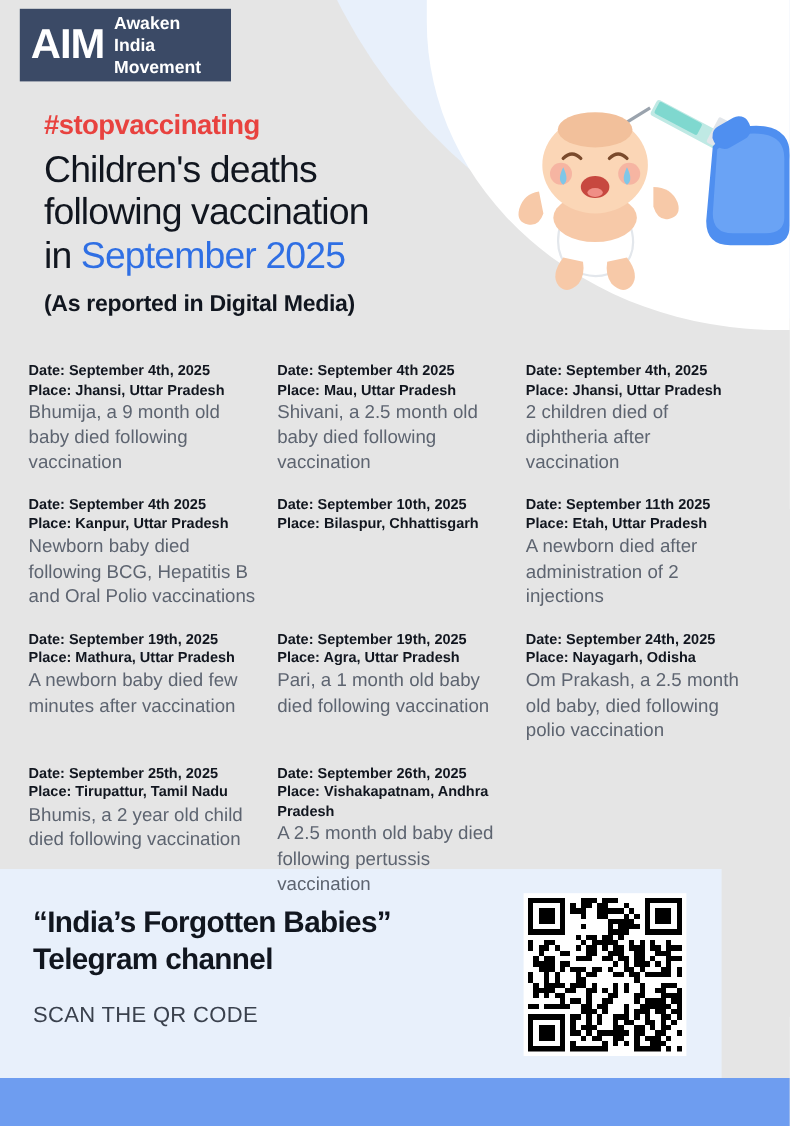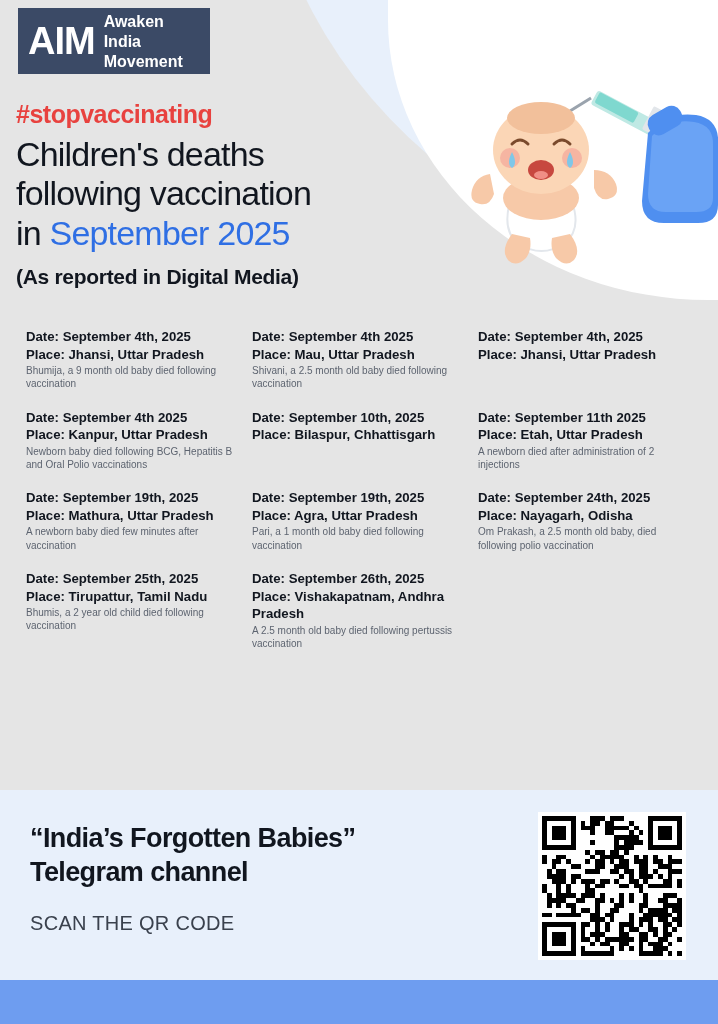--- a/index.html
+++ b/index.html
@@ -67,21 +67,21 @@
     color: #ffffff;
     font-size: 16px;
     font-weight: bold;
     line-height: 1.25;
     margin-left: 9px;
     margin-top: 2px;
   }
   .header {
     position: absolute;
     top: 100px;
-    left: 16px;
+    left: 40px;
     width: 430px;
     z-index: 6;
   }
   .hashtag {
     color: #e8423f;
     font-size: 25px;
     font-weight: bold;
     margin: 0 0 6px 0;
     letter-spacing: -0.5px;
   }
@@ -131,30 +131,30 @@
   }
   .entry .date,
   .entry .place {
     color: #11161f;
     font-size: 13.2px;
     font-weight: bold;
     line-height: 1.33;
   }
   .entry .desc {
     color: #5d6470;
-    font-size: 10px;
+    font-size: 17px;
     line-height: 1.33;
     margin-top: 1px;
   }
   
   .footer {
     position: absolute;
     left: 0;
     bottom: 44px;
-    width: 718px;
+    width: 656px;
     height: 190px;
     background: #e8f0fb;
     z-index: 3;
   }
   .footer-text {
     position: absolute;
     left: 30px;
     top: 32px;
     width: 480px;
   }
@@ -273,20 +273,21 @@
         <div class="desc">Bhumija, a 9 month old baby died following vaccination</div>
       </div>
       <div class="entry">
         <div class="date">Date: September 4th 2025</div>
         <div class="place">Place: Mau, Uttar Pradesh</div>
         <div class="desc">Shivani, a 2.5 month old baby died following vaccination</div>
       </div>
       <div class="entry">
         <div class="date">Date: September 4th, 2025</div>
         <div class="place">Place: Jhansi, Uttar Pradesh</div>
+        <div class="desc">2 children died of diphtheria after vaccination</div>
       </div>
       <div class="entry">
         <div class="date">Date: September 4th 2025</div>
         <div class="place">Place: Kanpur, Uttar Pradesh</div>
         <div class="desc">Newborn baby died following BCG, Hepatitis B and Oral Polio vaccinations</div>
       </div>
       <div class="entry">
         <div class="date">Date: September 10th, 2025</div>
         <div class="place">Place: Bilaspur, Chhattisgarh</div>
       </div>

